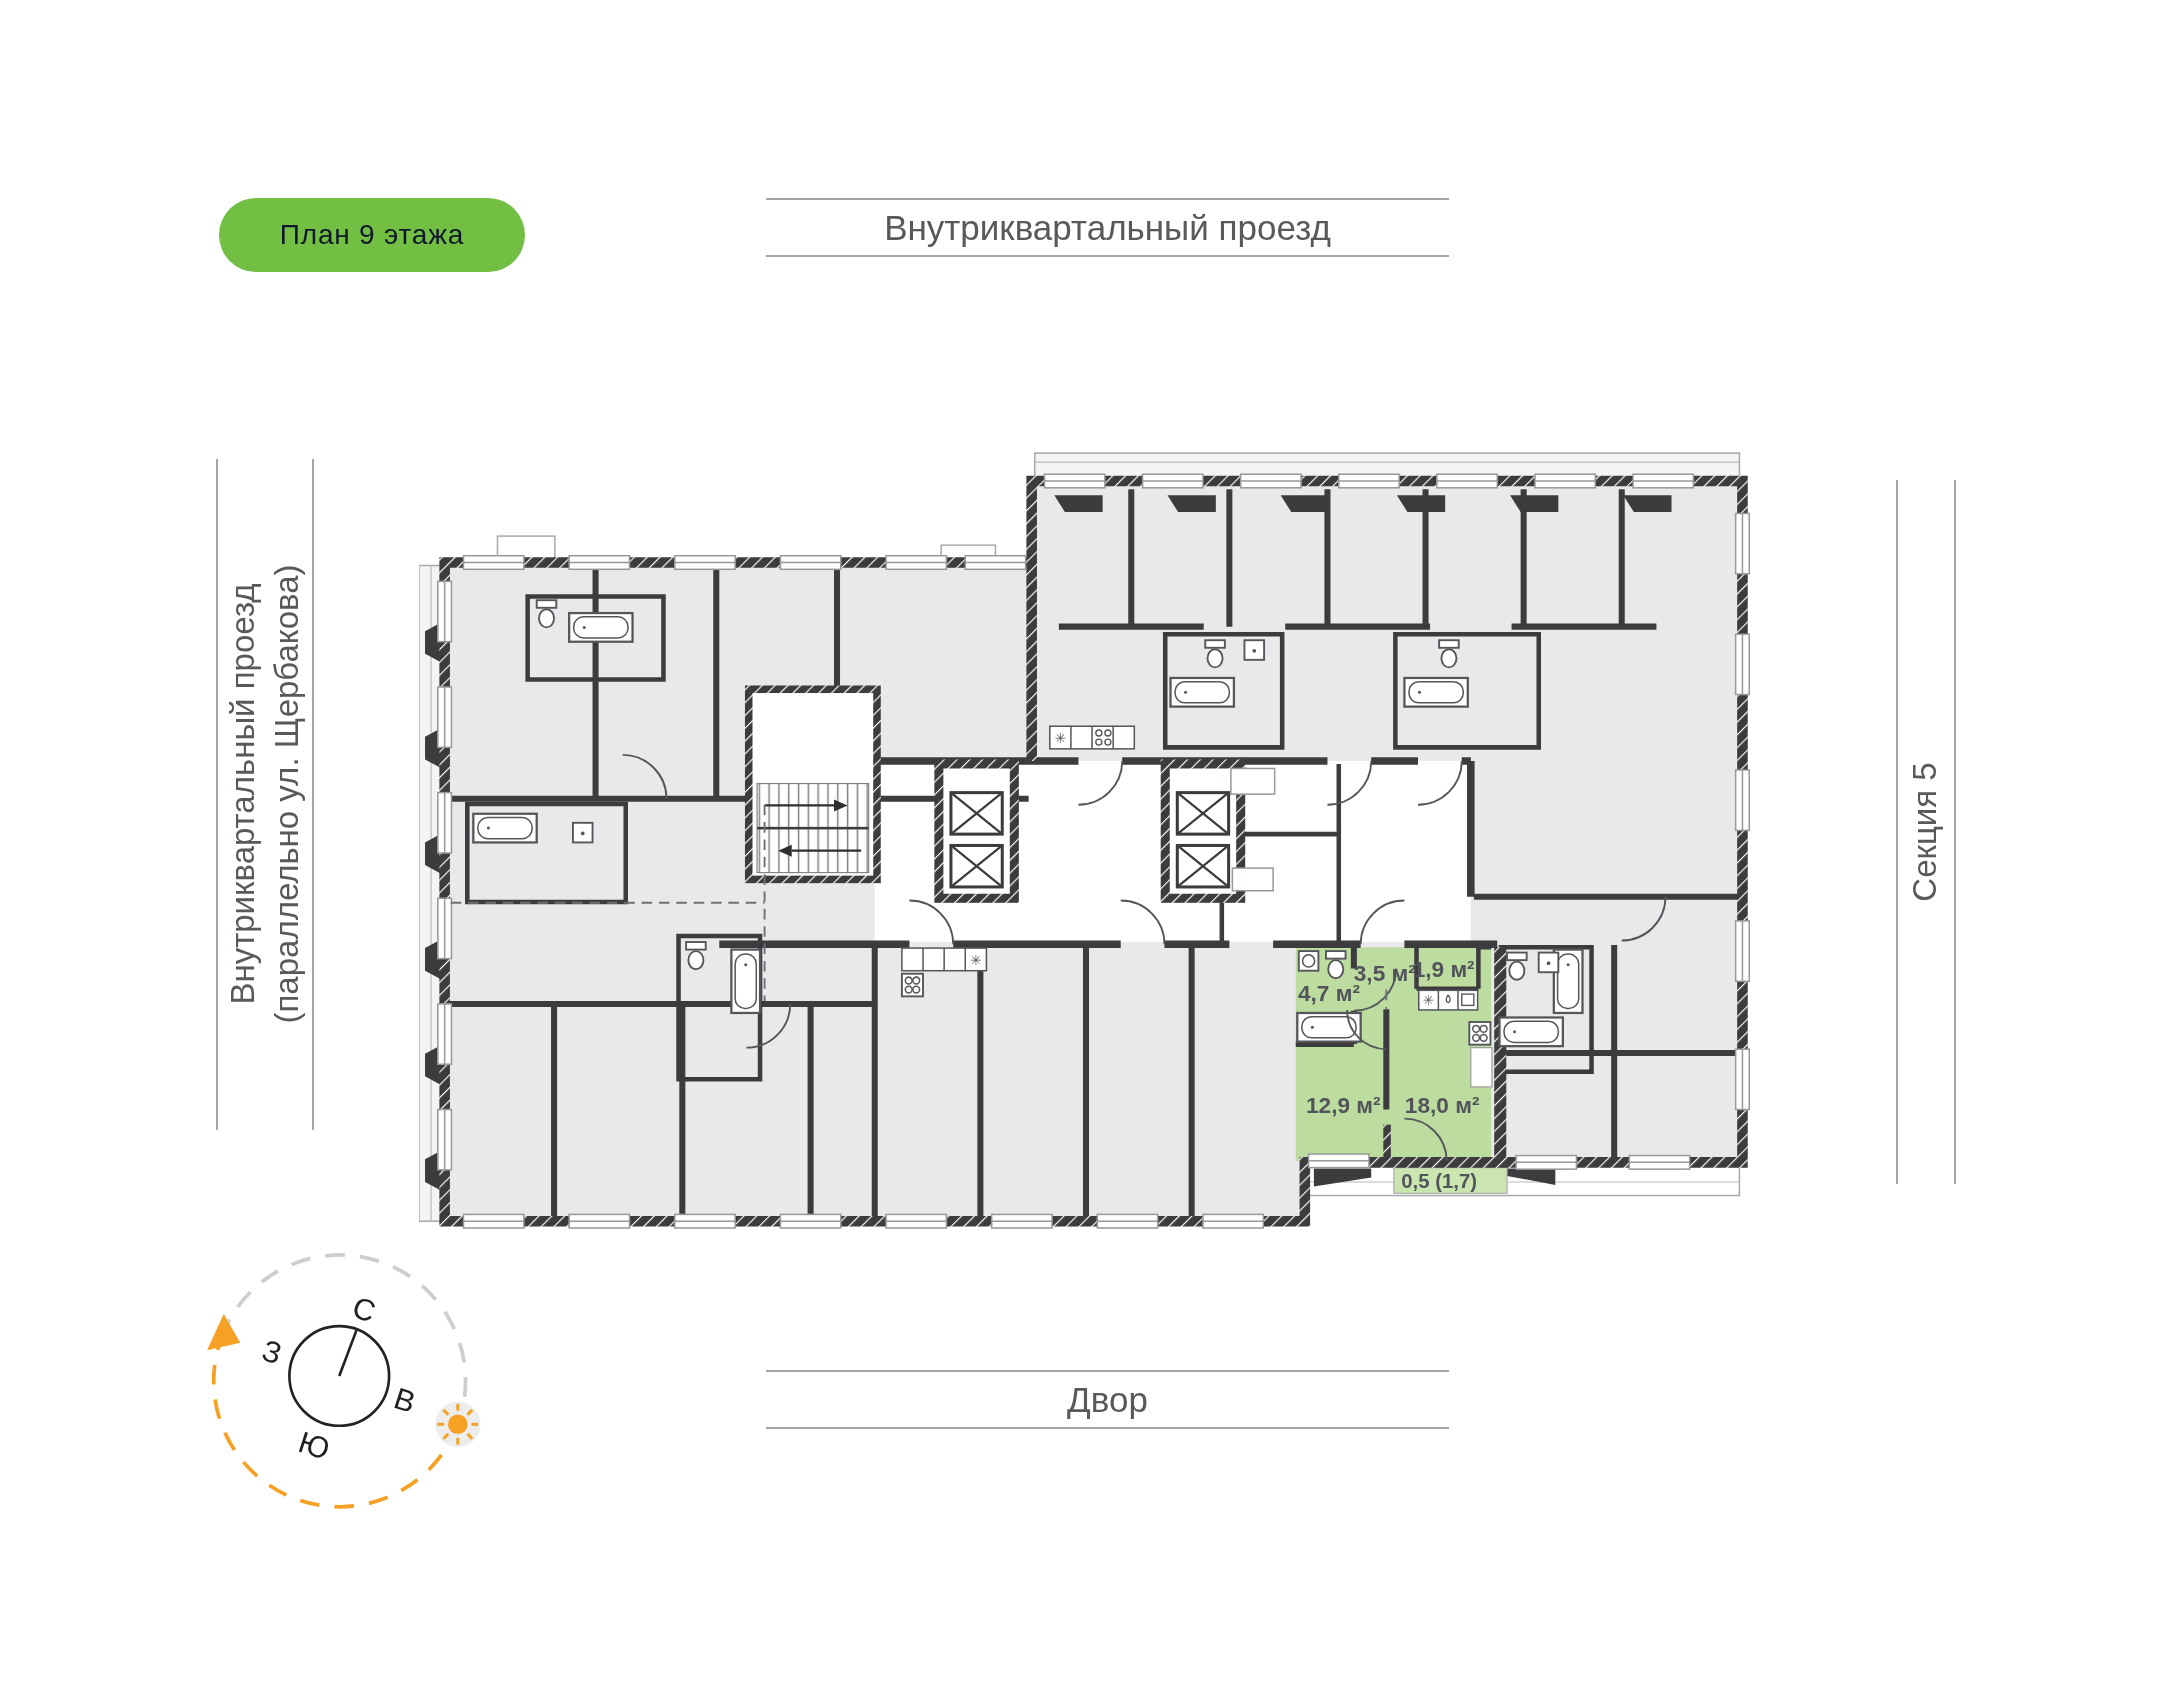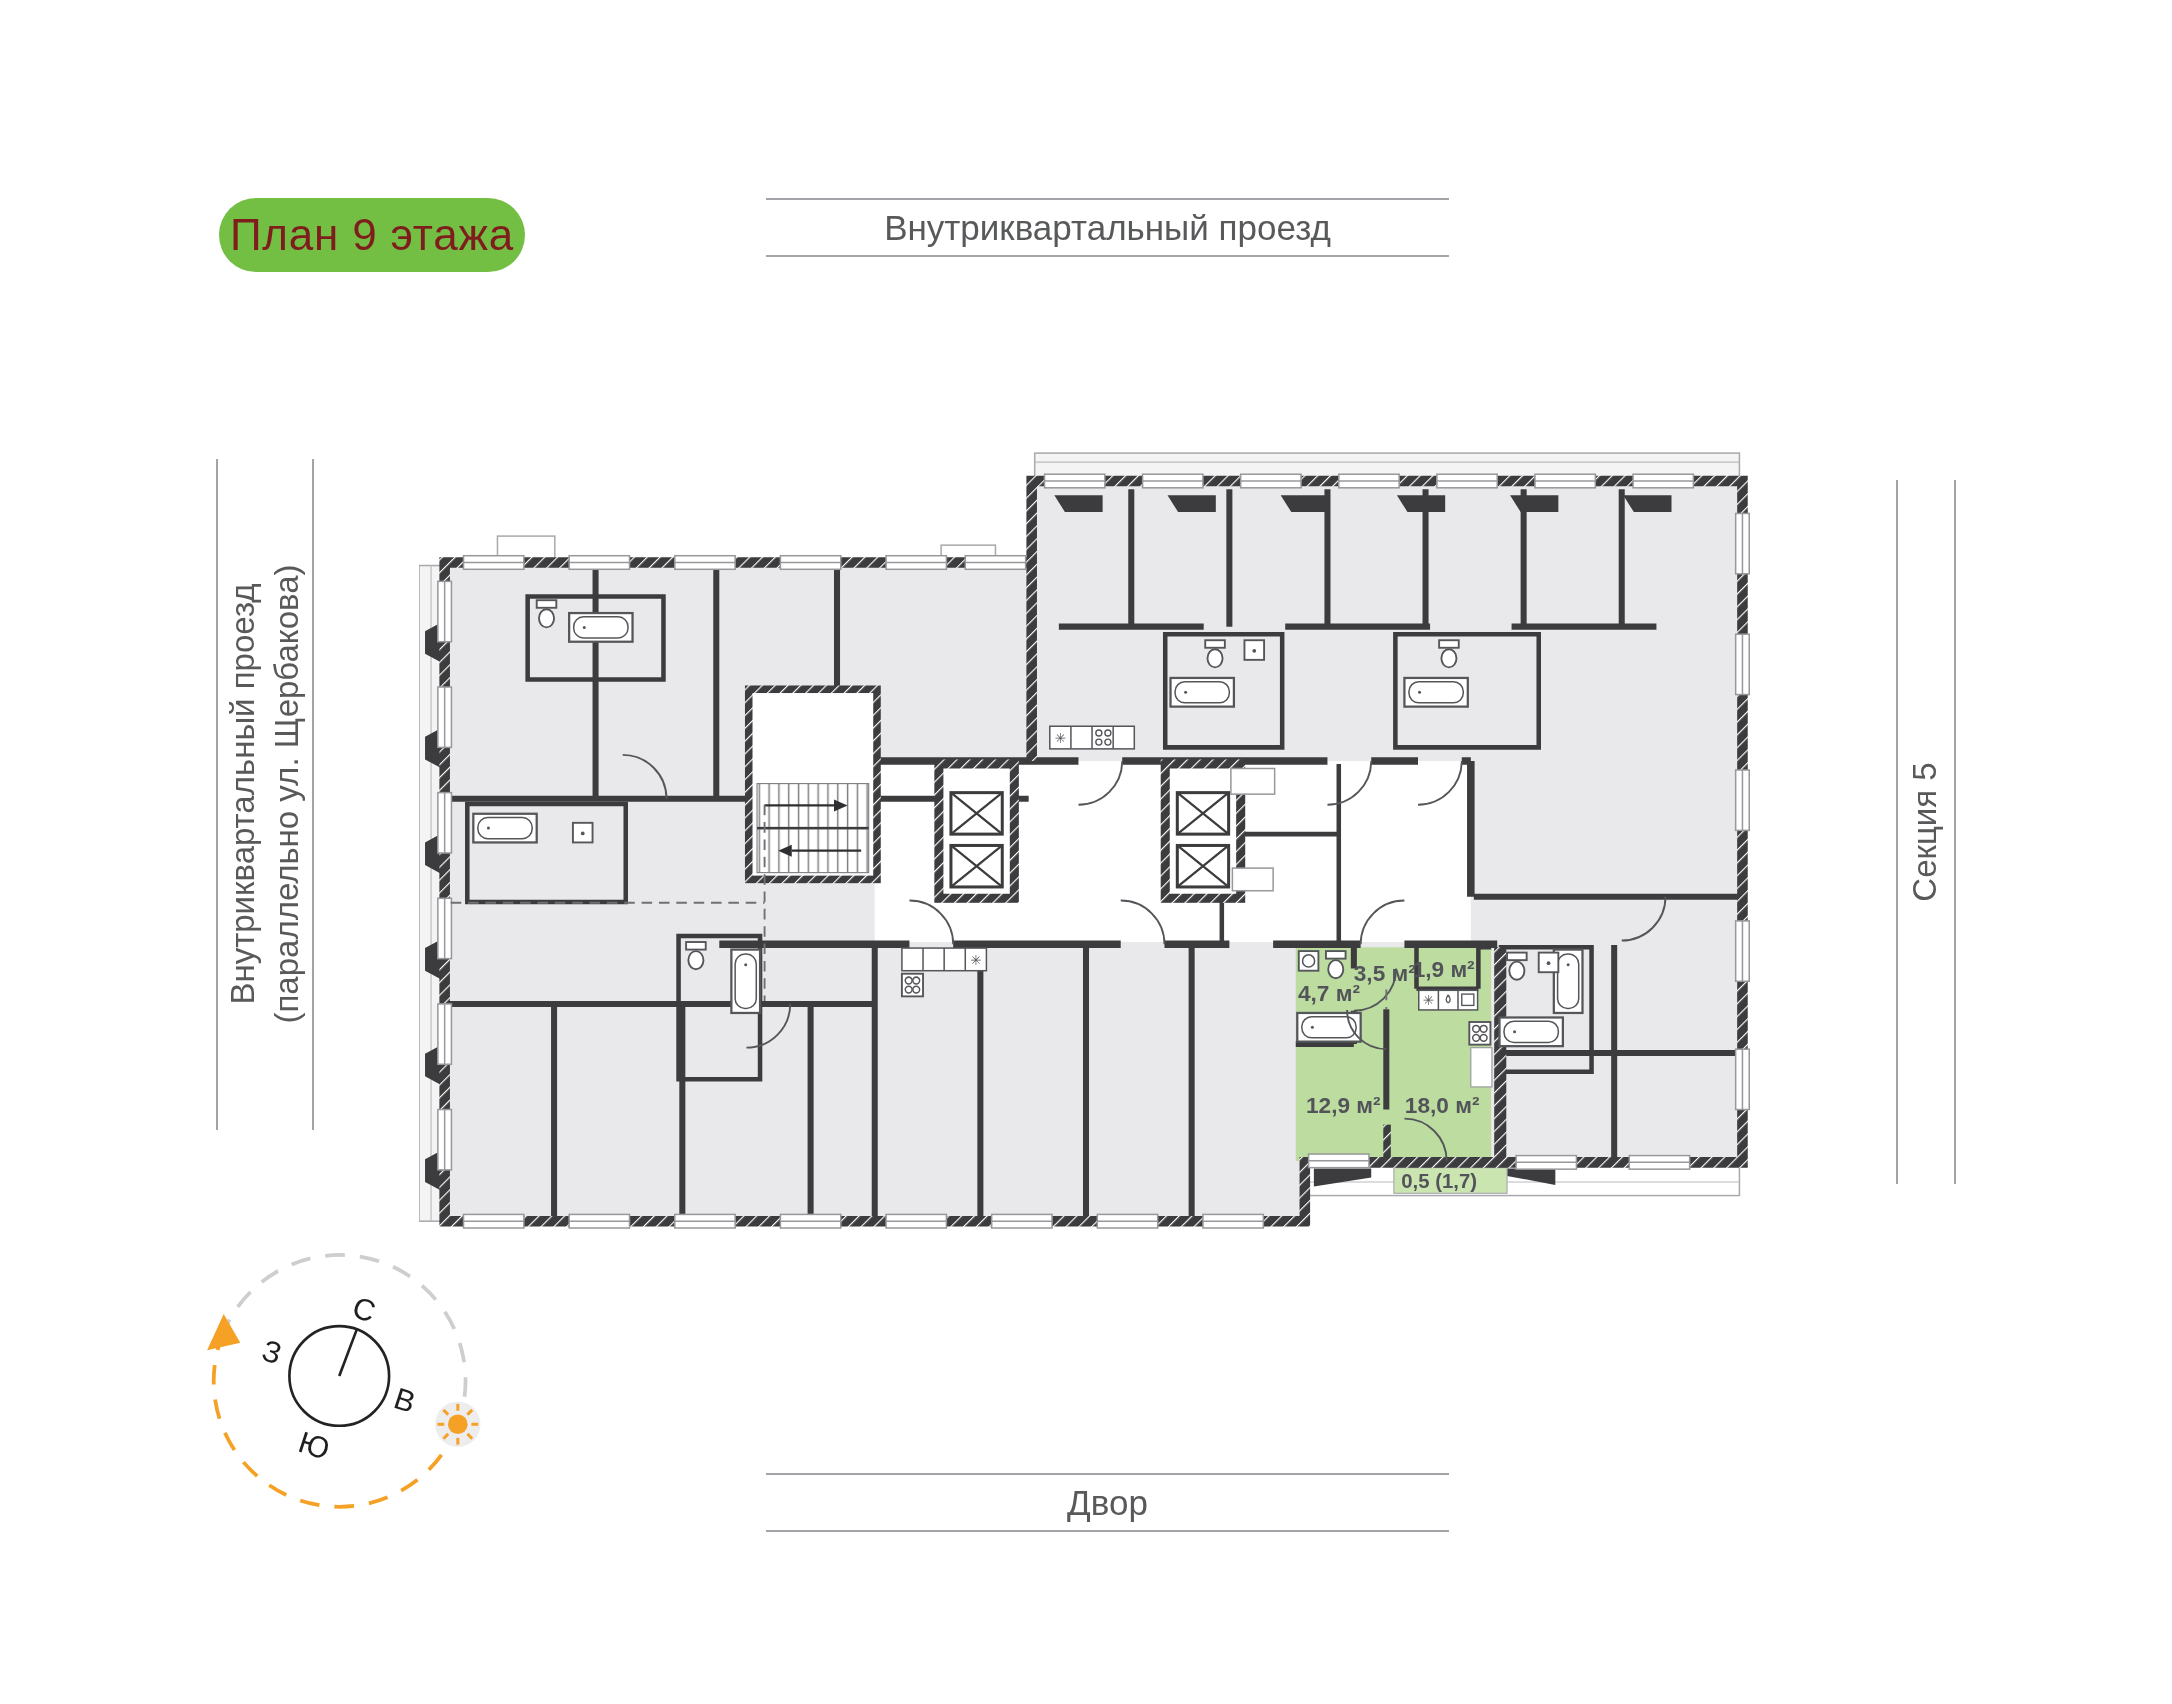--- a/index.html
+++ b/index.html
@@ -1,21 +1,21 @@
 <!DOCTYPE html>
 <html style="font-size:12px"><head>
 <meta charset="utf-8">
 <style>
   html,body{margin:0;padding:0;background:#ffffff;width:2172px;height:1705px;position:relative;
     font-family:"Liberation Sans",sans-serif;}
   .abs{position:absolute;}
   
   .badge{left:219px;top:198px;width:306px;height:74px;background:#72BF44;border-radius:37px;
     display:flex;align-items:center;justify-content:center;}
-  .badge span{color:#7f1d1d;font-size:44px;font-weight:500;letter-spacing:0.8px;}
+  .badge span{color:#0f172a;font-size:28px;font-weight:500;letter-spacing:0.8px;}
   
   .rail-h{left:766px;width:683px;height:55px;border-top:2.3px solid #A2A4A7;border-bottom:2.3px solid #A2A4A7;
     display:flex;align-items:center;justify-content:center;}
   .rail-h span{color:#58595B;font-size:35px;font-weight:500;}
   .vline{width:2.3px;background:#A2A4A7;}
   .rot-label{width:0;height:0;}
   .rot-label .inner{transform:translate(-50%,-50%) rotate(-90deg);white-space:nowrap;text-align:center;
     color:#58595B;font-size:33px;font-weight:500;line-height:44px;display:block;position:absolute;}
   svg text{font-family:"Liberation Sans",sans-serif;}
   .area-label{font-size:30px;font-weight:700;fill:#53545A;}
@@ -26,21 +26,21 @@
 <body>
 
 <div class="abs badge">
   <span>План 9 этажа</span>
 </div>
 
 <div class="abs rail-h" style="top:198px;">
   <span>Внутриквартальный проезд</span>
 </div>
 
-<div class="abs rail-h" style="top:1473px;">
+<div class="abs rail-h" style="top:1370px;">
   <span>Двор</span>
 </div>
 
 <div class="abs vline" style="left:216px;top:459px;height:671px;"></div>
 <div class="abs vline" style="left:312px;top:459px;height:671px;"></div>
 <div class="abs rot-label" style="left:265px;top:794px;">
   <span class="inner">
     <span style="display:block;">Внутриквартальный проезд</span>
     <span style="display:block;">(параллельно ул. Щербакова)</span>
   </span>

